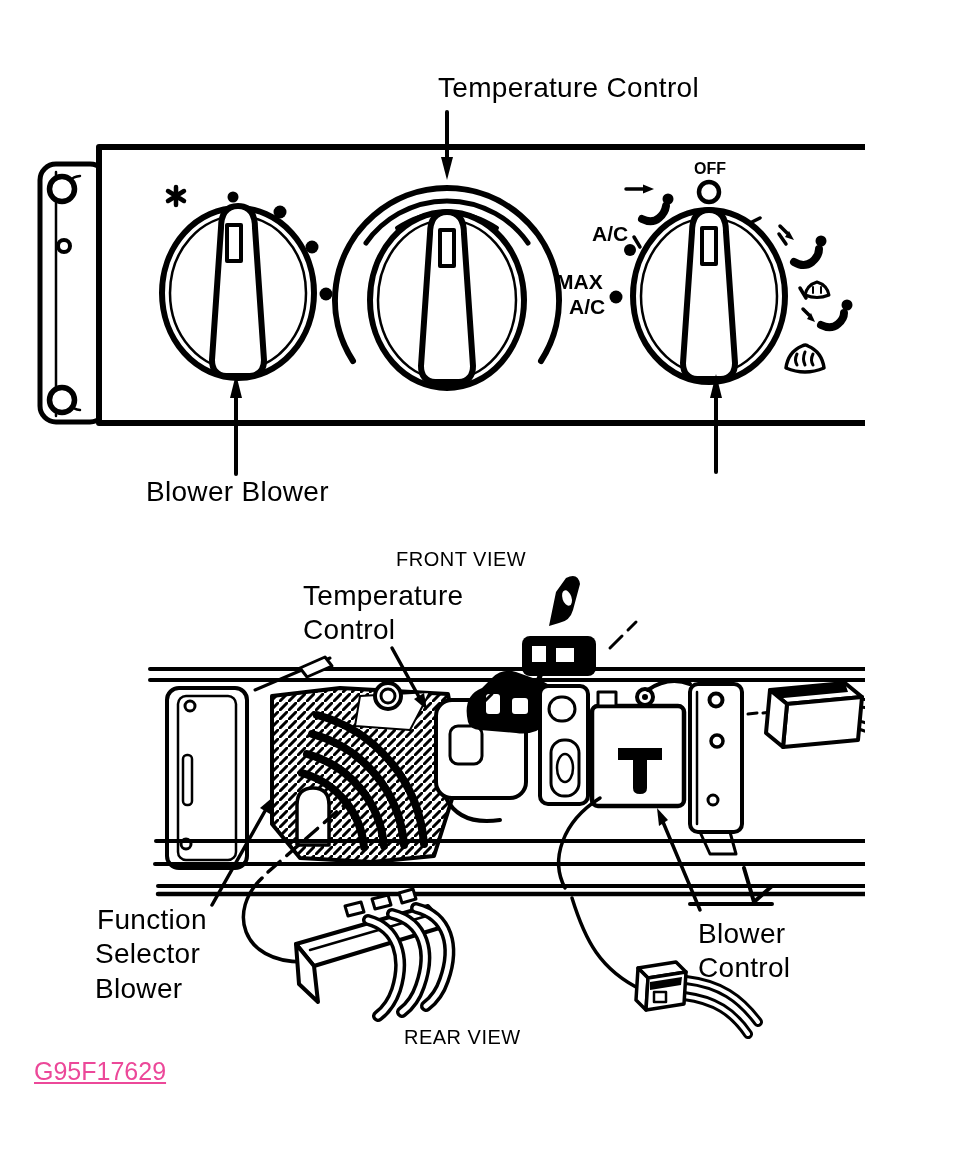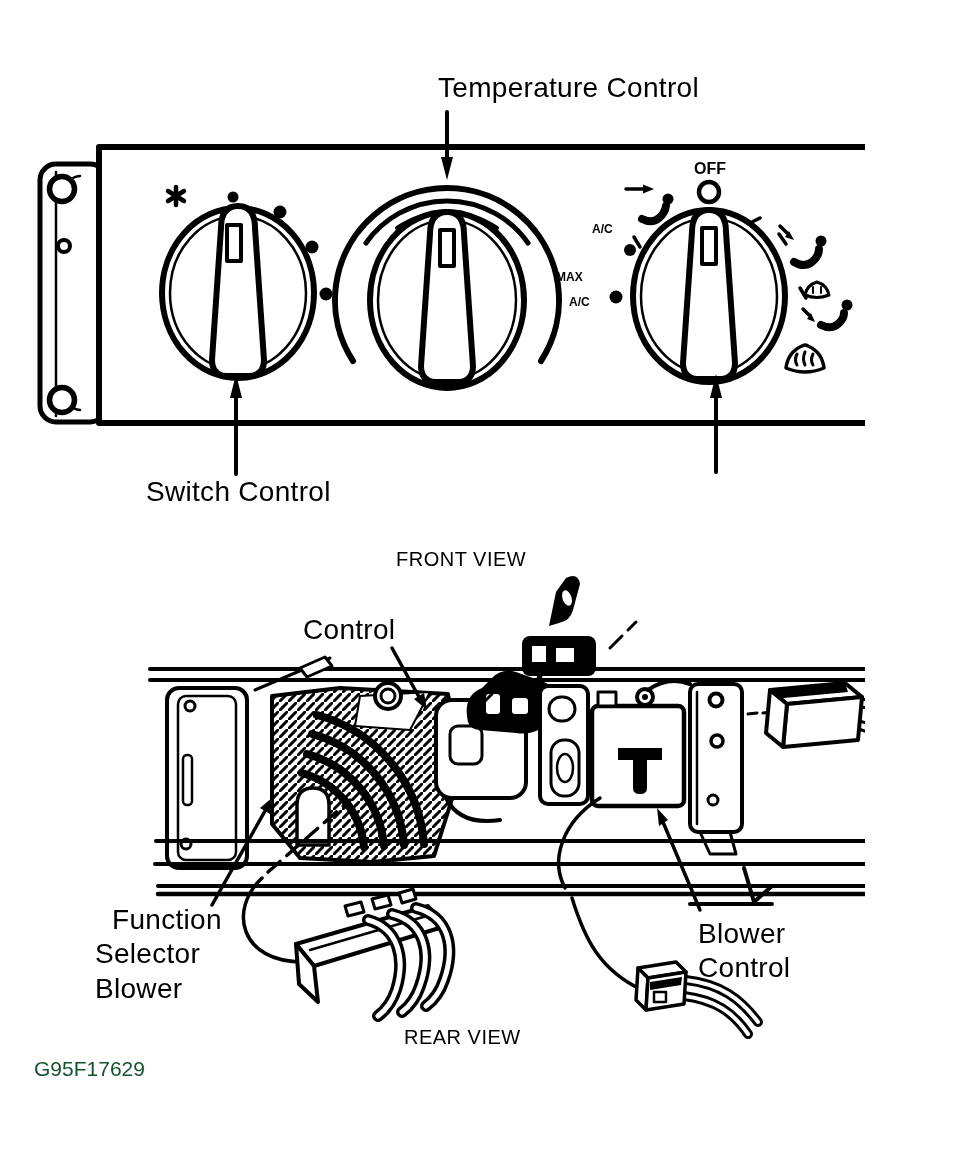--- a/index.html
+++ b/index.html
@@ -1,22 +1,22 @@
 <!DOCTYPE html>
 <html><head>
 <meta charset="utf-8">
 <style>
   html,body{margin:0;padding:0;background:#fff;}
   .canvas{position:relative;width:865px;height:1157px;background:#fff;overflow:hidden;
           font-family:"Liberation Sans", sans-serif;color:#000;}
   .art{position:absolute;left:0;top:0;}
   .lbl{position:absolute;font-size:28px;white-space:nowrap;letter-spacing:.3px;color:#000;}
-  .mark{position:absolute;font-size:12px;font-weight:bold;white-space:nowrap;color:#000;}
+  .mark{position:absolute;font-size:21px;font-weight:bold;white-space:nowrap;color:#000;}
   .vtitle{position:absolute;font-size:20px;white-space:nowrap;letter-spacing:.5px;color:#000;}
-  .figid{position:absolute;font-size:21px;white-space:nowrap;color:#14532d;}
+  .figid{position:absolute;font-size:25px;white-space:nowrap;color:#ec4899;text-decoration:underline;}
 </style>
 </head>
 <body>
 
 <div class="canvas">
 
 <svg class="art" width="969" height="1157" viewBox="0 0 969 1157" stroke-linecap="round" stroke-linejoin="round">
   <defs>
     <pattern id="hatch" patternUnits="userSpaceOnUse" width="9" height="9">
       <rect width="9" height="9" fill="#fff"></rect>
@@ -271,31 +271,32 @@
       <path d="M638,968 L676,962 L686,972 L648,978 Z" stroke-width="3.5" fill="#fff"></path>
       <path d="M638,968 L648,978 L646,1010 L636,1000 Z" stroke-width="3.5" fill="#fff"></path>
       <path d="M648,978 L686,972 L684,1004 L646,1010 Z" stroke-width="3.5" fill="#fff"></path>
       <path d="M650,982 L682,977 L681,985 L650,990 Z" fill="#000" stroke="none"></path>
       <rect x="654" y="992" width="12" height="10" stroke-width="2.5" fill="#fff"></rect>
     </g>
   </g>
 </svg>
 
 <div class="lbl" style="left:438px;top:72px">Temperature Control</div>
-<div class="lbl" style="left:146px;top:476px">Switch Control</div>
+<div class="lbl" style="left:146px;top:476px">Blower Blower</div>
 <div class="vtitle" style="left:396px;top:548px">FRONT VIEW</div>
 
 <div class="mark" style="left:694px;top:160px;font-size:16px">OFF</div>
 <div class="mark" style="left:592px;top:222px">A/C</div>
 <div class="mark" style="left:556px;top:270px">MAX</div>
 <div class="mark" style="left:569px;top:295px">A/C</div>
 
+<div class="lbl" style="left:303px;top:580px">Temperature</div>
 <div class="lbl" style="left:303px;top:614px">Control</div>
 
-<div class="lbl" style="left:112px;top:904px">Function</div>
+<div class="lbl" style="left:97px;top:904px">Function</div>
 <div class="lbl" style="left:95px;top:938px">Selector</div>
 <div class="lbl" style="left:95px;top:973px">Blower</div>
 
 <div class="lbl" style="left:698px;top:918px">Blower</div>
 <div class="lbl" style="left:698px;top:952px">Control</div>
 
 <div class="vtitle" style="left:404px;top:1026px">REAR VIEW</div>
 <div class="figid" style="left:34px;top:1057px">G95F17629</div>
 
 </div>

